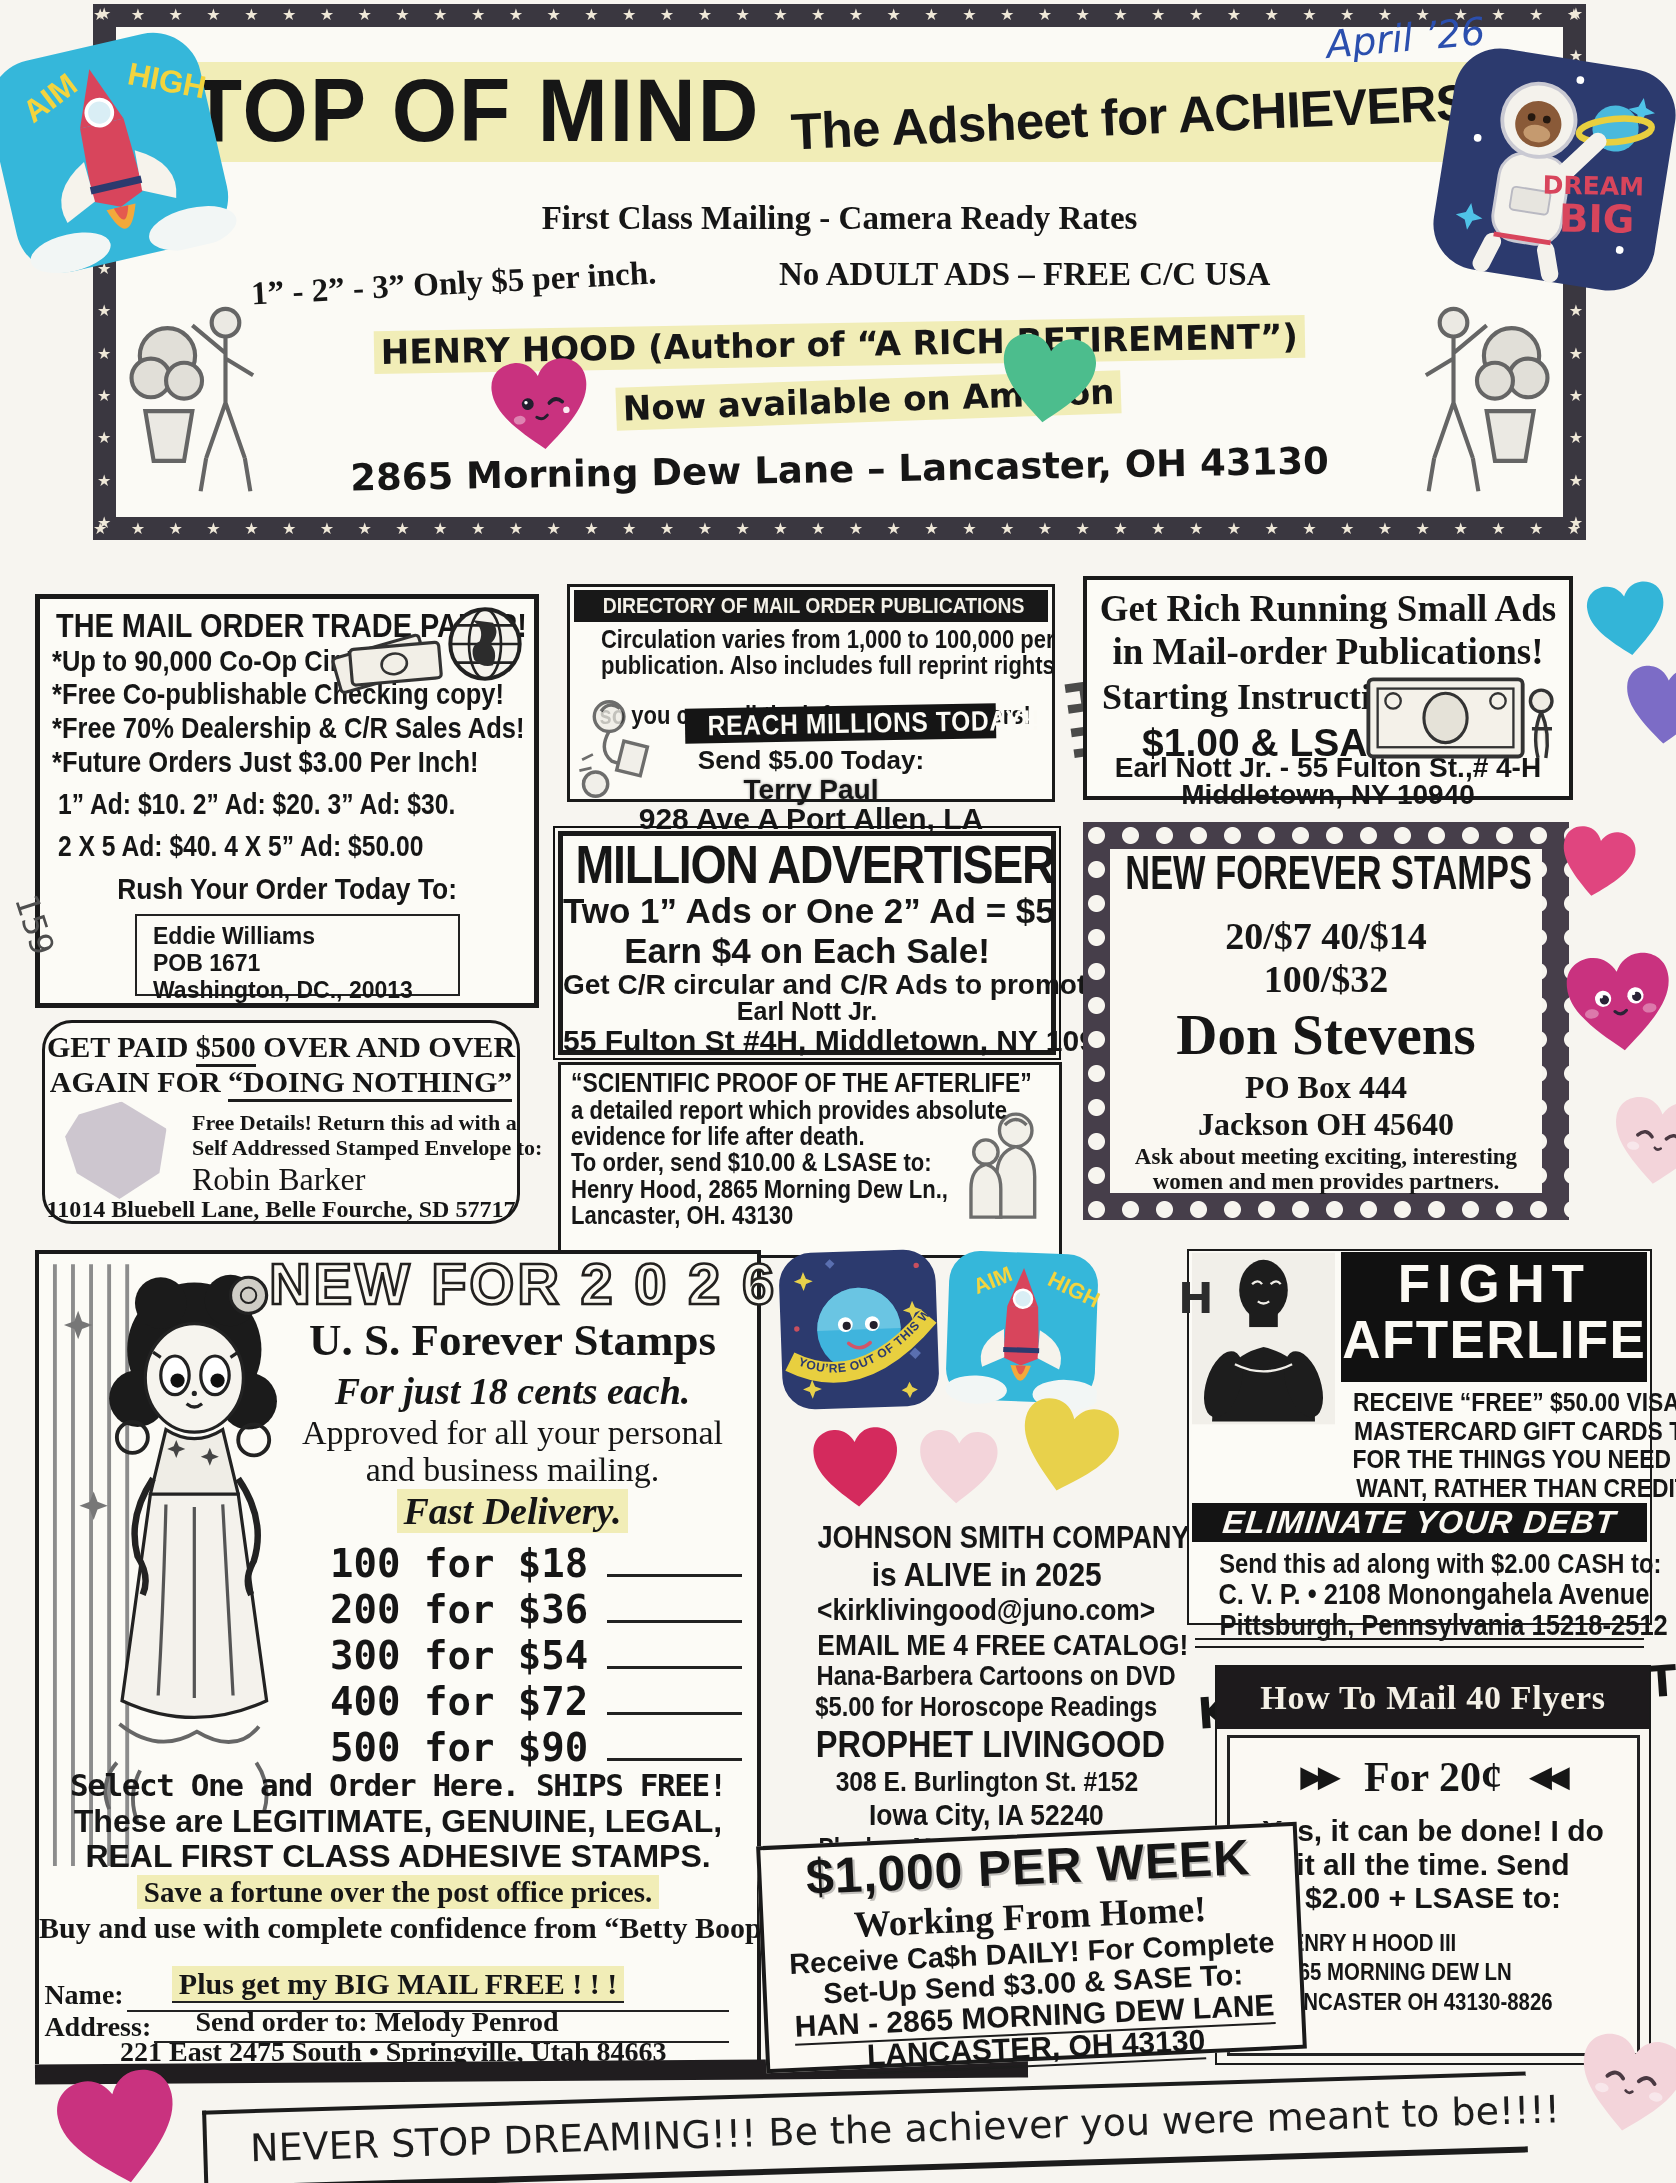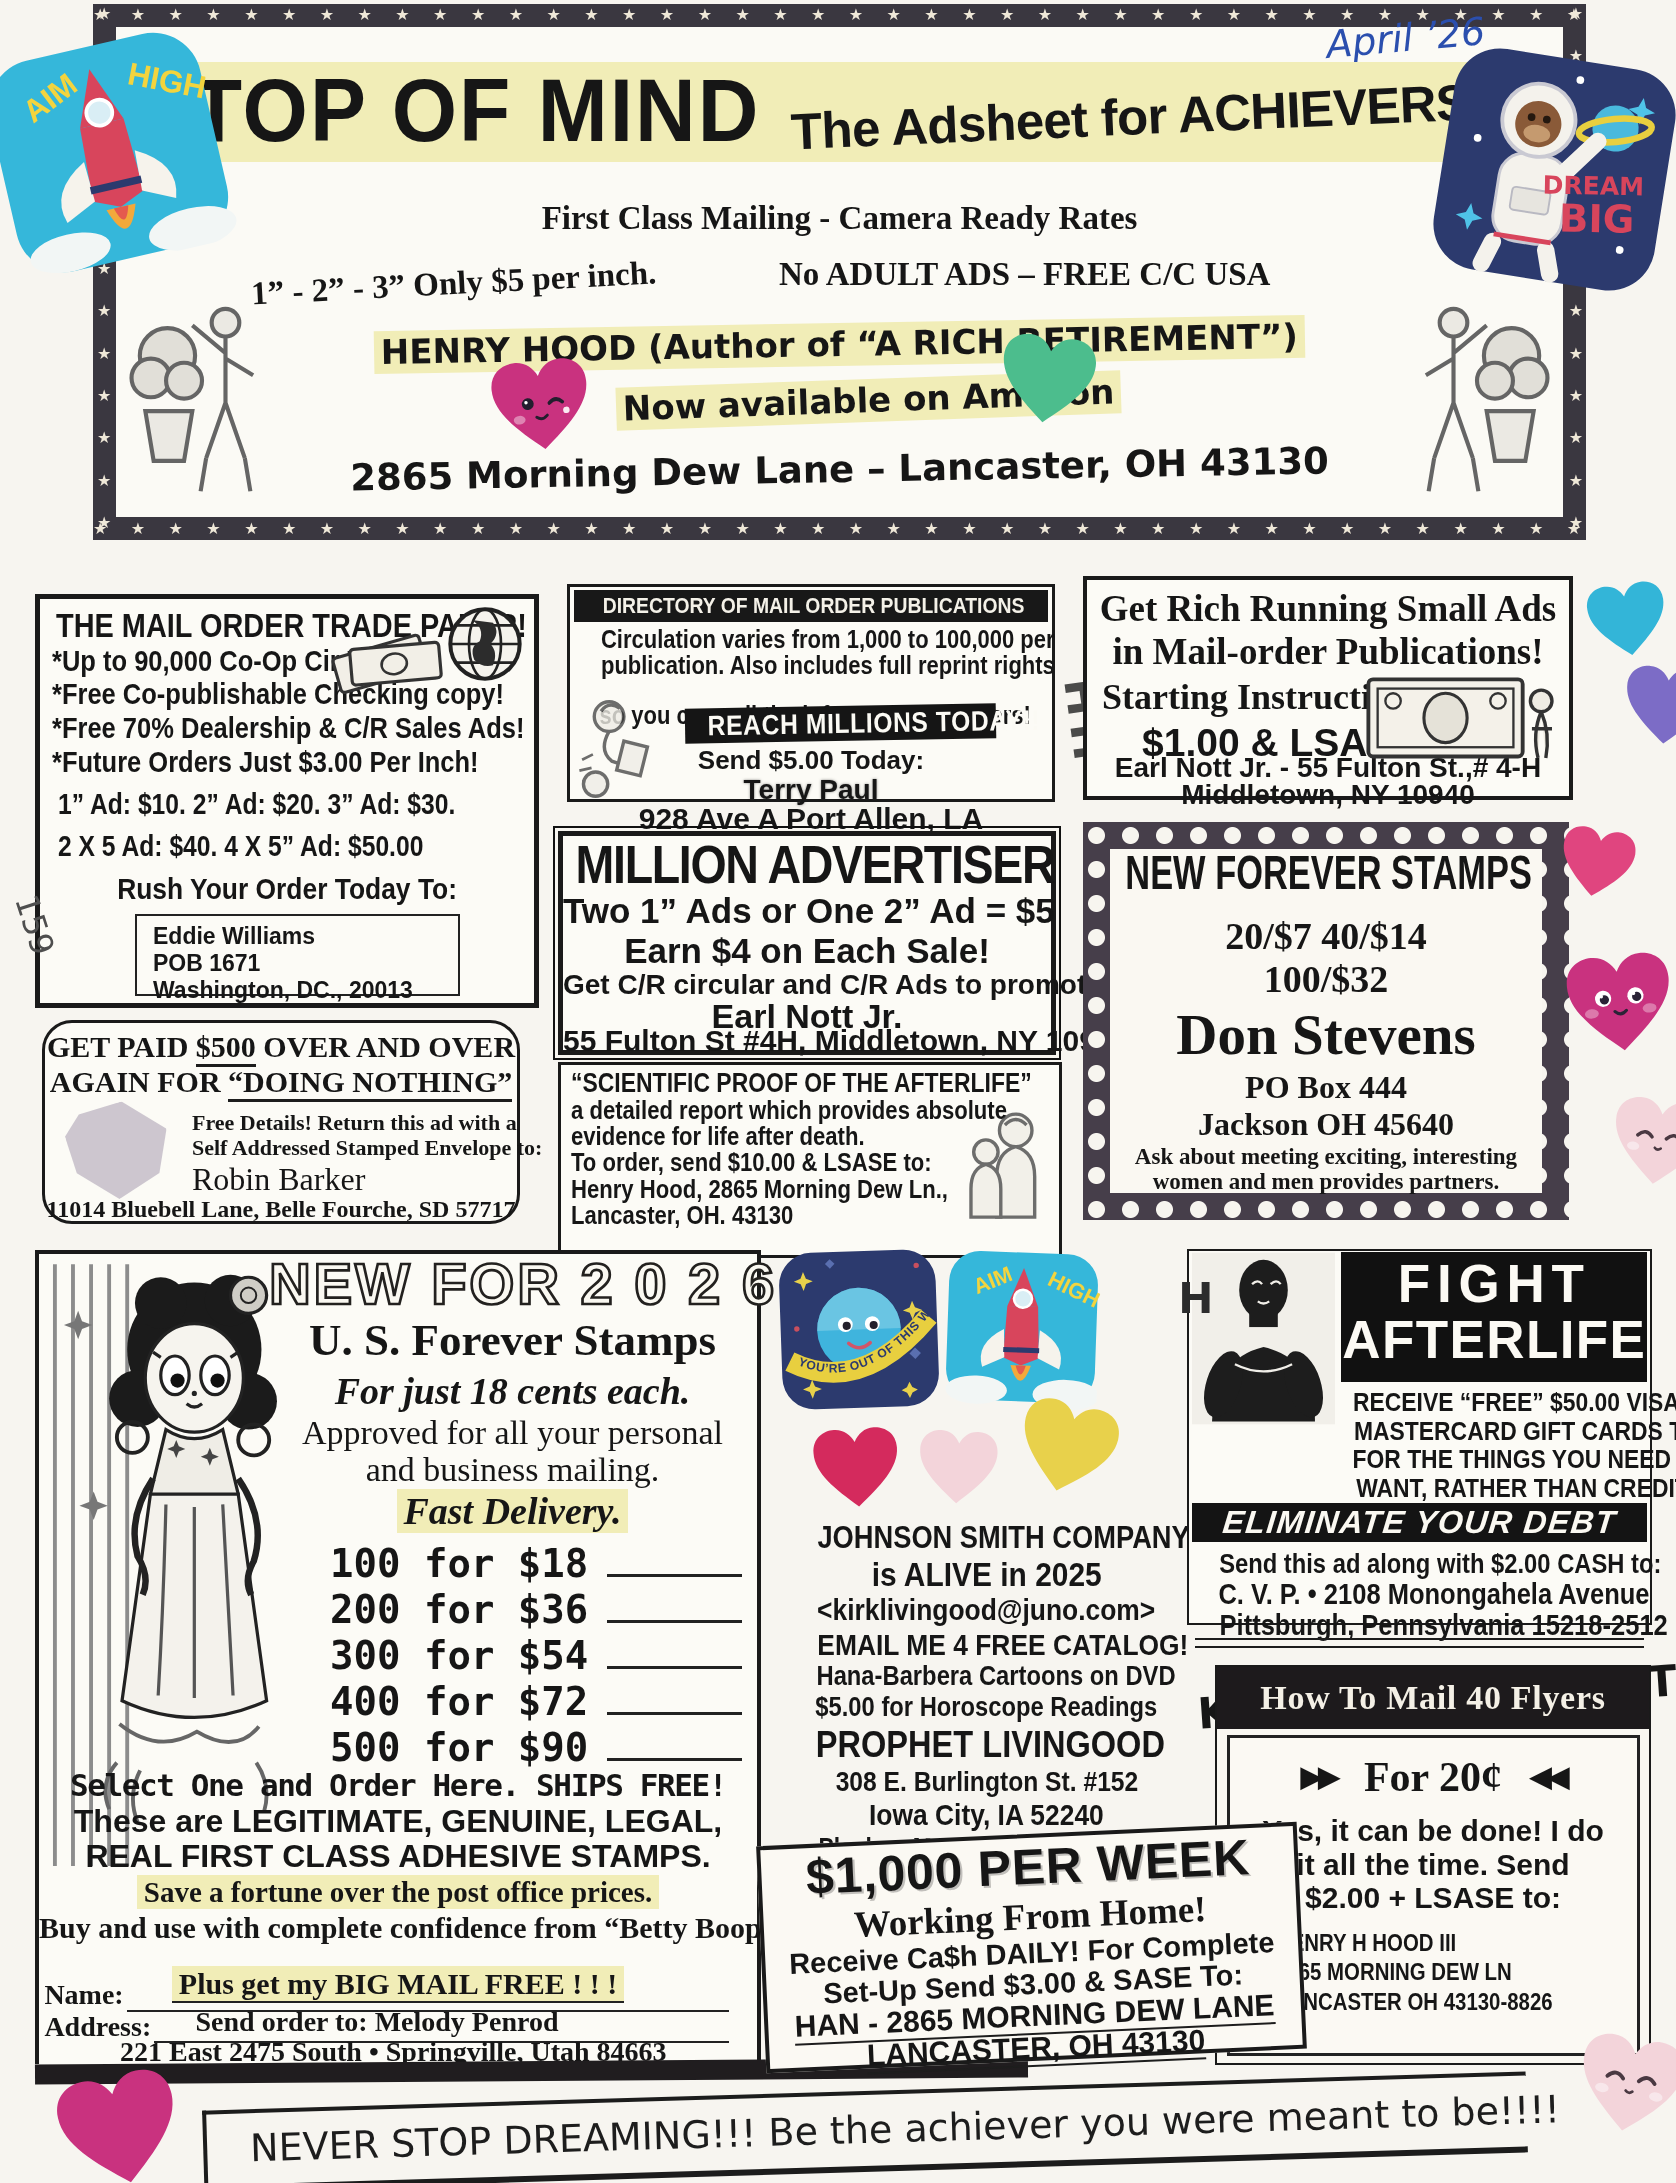--- a/index.html
+++ b/index.html
@@ -266,21 +266,21 @@
       </g>
     </svg>
   </div>
 
   <div class="box" id="million-box" style="left:558px;top:831px;width:498px;height:224px;border-width:5.4px;outline:2.7px solid #111;outline-offset:3.4px;">
     <div class="line wide c b" style="top:1.4px;font-size:49px;letter-spacing:-1.4px;">
       <span class="condc" style="transform:scaleX(0.95) scaleY(1.08);">MILLION ADVERTISER</span></div>
     <div class="line wide c b" style="top:55px;font-size:35px;">Two 1” Ads or One 2” Ad = $5</div>
     <div class="line wide c b" style="top:95px;font-size:35px;">Earn $4 on Each Sale!</div>
     <div class="line wide c b" style="top:133px;font-size:28px;font-weight:600;">Get C/R circular and C/R Ads to promote.</div>
-    <div class="line wide c b" style="top:161px;font-size:34px;">Earl Nott Jr.</div>
+    <div class="line wide c b" style="top:161px;font-size:25px;">Earl Nott Jr.</div>
     <div class="line wide c b" style="top:188px;font-size:30px;">55 Fulton St #4H, Middletown, NY 10940</div>
   </div>
 
   <div id="stevens">
     <div id="stevens-in">
       <div class="line wide c b" style="top:4px;font-size:37px;">
         <span class="condc" style="transform:scale(0.93,1.28);">NEW FOREVER STAMPS</span></div>
       <div class="line wide c serif b" style="top:65px;font-size:38px;">20/$7   40/$14</div>
       <div class="line wide c serif b" style="top:108px;font-size:38px;">100/$32</div>
       <div class="line wide c serif b" style="top:153px;font-size:57px;">Don Stevens</div>

